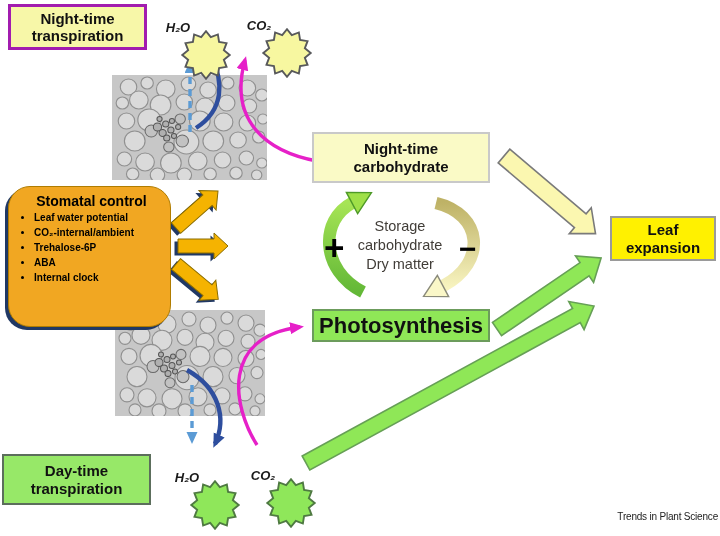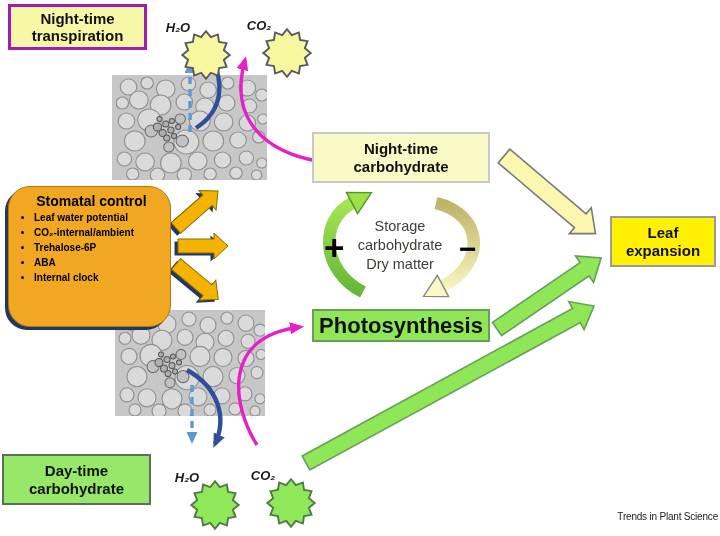--- a/index.html
+++ b/index.html
@@ -8,21 +8,21 @@
     font-family:"Liberation Sans","DejaVu Sans",sans-serif;
   }
   .box{
     position:absolute;display:flex;align-items:center;justify-content:center;
     text-align:center;font-weight:bold;color:#111;z-index:3;box-sizing:border-box;
     line-height:1.15;
   }
   .b-night-transp{left:8px;top:4px;width:139px;height:46px;background:#F7F7A8;border:3px solid #a21caf;font-size:15px;padding:0 16px;}
   .b-night-resp{left:312px;top:132px;width:178px;height:51px;background:#FAFAC6;border:2px solid #c9c9c9;font-size:15px;padding:0 28px;}
   .b-photo{left:312px;top:309px;width:178px;height:33px;background:#8FE757;border:2px solid #6c9c5c;font-size:22px;}
-  .b-leaf{left:610px;top:216px;width:106px;height:51px;background:#FFF100;border:2px solid #9a9a9a;font-size:15px;padding:16px 14px;}
+  .b-leaf{left:610px;top:216px;width:106px;height:45px;background:#FFF100;border:2px solid #9a9a9a;font-size:15px;padding:16px 14px;}
   .b-day{left:2px;top:454px;width:149px;height:51px;background:#97E868;border:2px solid #5c6e5c;font-size:15px;padding:0 14px;}
 
   .panel{
     position:absolute;left:8px;top:186px;width:163px;height:141px;background:#F1A722;
     border:1px solid #b07c00;border-radius:22px;box-shadow:-3px 3px 0 #203864;
     padding:5px 4px 4px 8px;z-index:3;box-sizing:border-box;color:#000;
   }
   .panel-title{font-weight:bold;font-size:14px;text-align:center;margin:1px 0 1px;}
   .panel ul{margin:0;padding-left:17px;list-style:disc;}
   .panel li{font-weight:bold;font-size:10px;line-height:1.5;color:#000;}
@@ -209,21 +209,21 @@
 
     <path d="M 192,385 L 192,441" fill="none" stroke="#5B9BD5" stroke-width="3.4" stroke-dasharray="7 5" marker-end="url(#mh-lblue)"></path>
     <path d="M 187,370 C 219,388 227,418 215,444" fill="none" stroke="#2E4E9E" stroke-width="4.4" marker-end="url(#mh-dblue)"></path>
     <path d="M 257,445 C 233,407 220,337 300,327" fill="none" stroke="#E620C8" stroke-width="3.4" marker-end="url(#mh-magenta)"></path>
   </svg>
 
   <div class="box b-night-transp">Night-time transpiration</div>
   <div class="box b-night-resp">Night-time carbohydrate</div>
   <div class="box b-photo">Photosynthesis</div>
   <div class="box b-leaf">Leaf expansion</div>
-  <div class="box b-day">Day-time carbohydrate</div>
+  <div class="box b-day">Day-time transpiration</div>
 
   <div class="panel">
     <div class="panel-title">Stomatal control</div>
     <ul>
       <li>Leaf water potential</li>
       <li>CO₂-internal/ambient</li>
       <li>Trehalose-6P</li>
       <li>ABA</li>
       <li>Internal clock</li>
     </ul>

